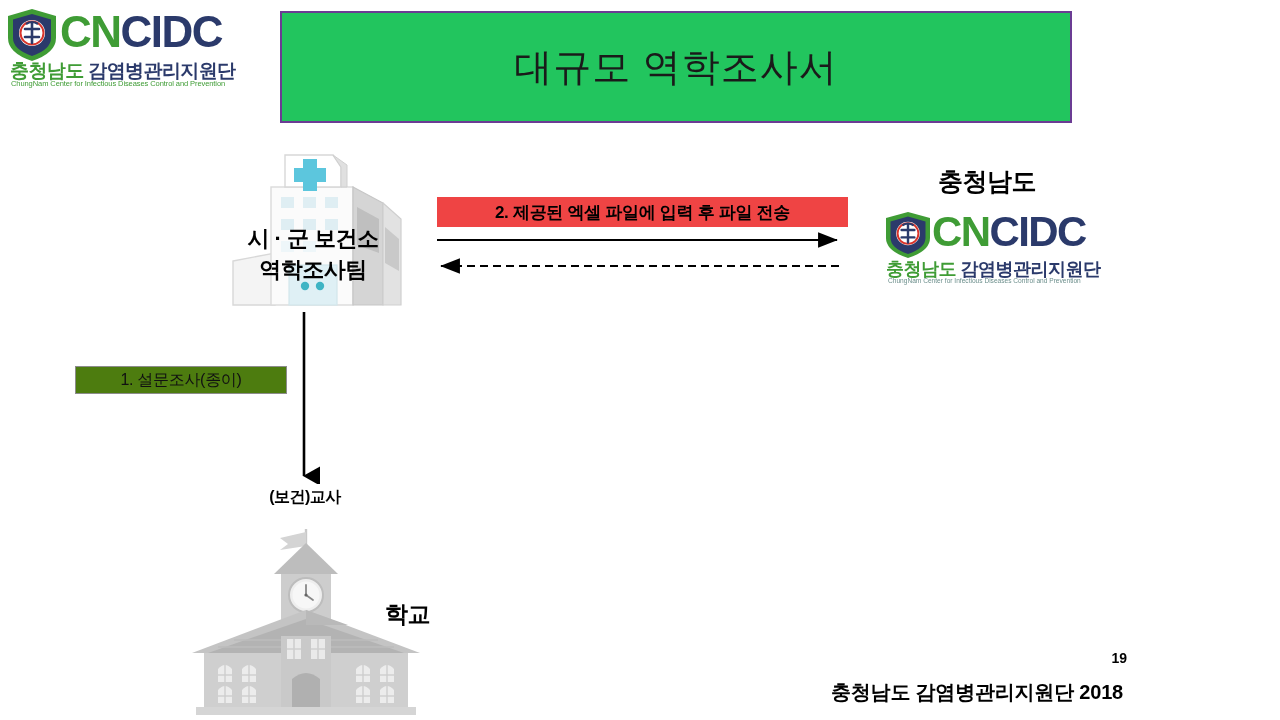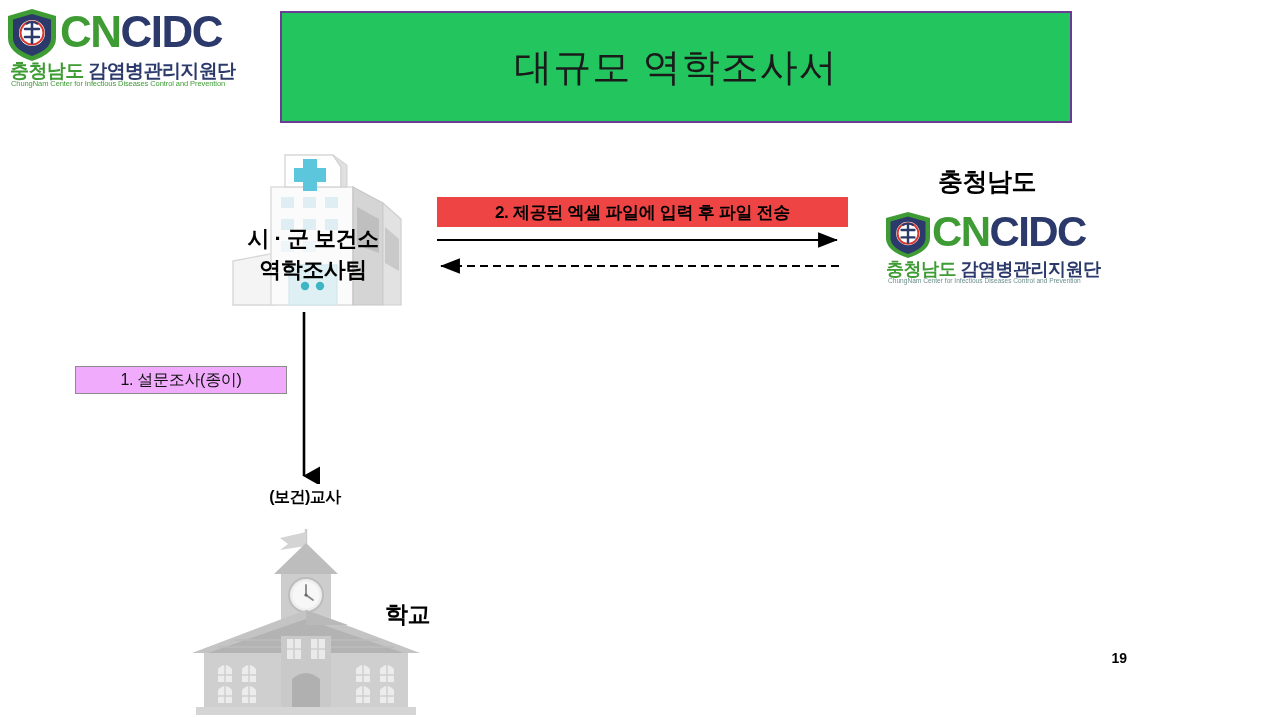--- a/index.html
+++ b/index.html
@@ -235,21 +235,21 @@
     height: 55px;
   }
 
   
   .step1-box {
     position: absolute;
     left: 75px;
     top: 366px;
     width: 212px;
     height: 28px;
-    background: #f0abfc;
+    background: #4d7c0f;
     border: 1px solid #8c8c8c;
     box-sizing: border-box;
     display: flex;
     align-items: center;
     justify-content: center;
     font-size: 16px;
     color: #111111;
     letter-spacing: -0.3px;
     white-space: nowrap;
   }
@@ -490,14 +490,15 @@
         <path d="M175 136 L175 155 M168 148 L182 148"></path>
         <path d="M199 136 L199 155 M192 148 L206 148"></path>
         <path d="M175 157 L175 176 M168 169 L182 169"></path>
         <path d="M199 157 L199 176 M192 169 L206 169"></path>
       </g>
     </svg>
     <div class="school-inner-label">학교</div>
   </div>
 
   <div class="page-number">19</div>
+  <div class="footer-text">충청남도 감염병관리지원단 2018</div>
 
 </div>
 
 </body></html>

